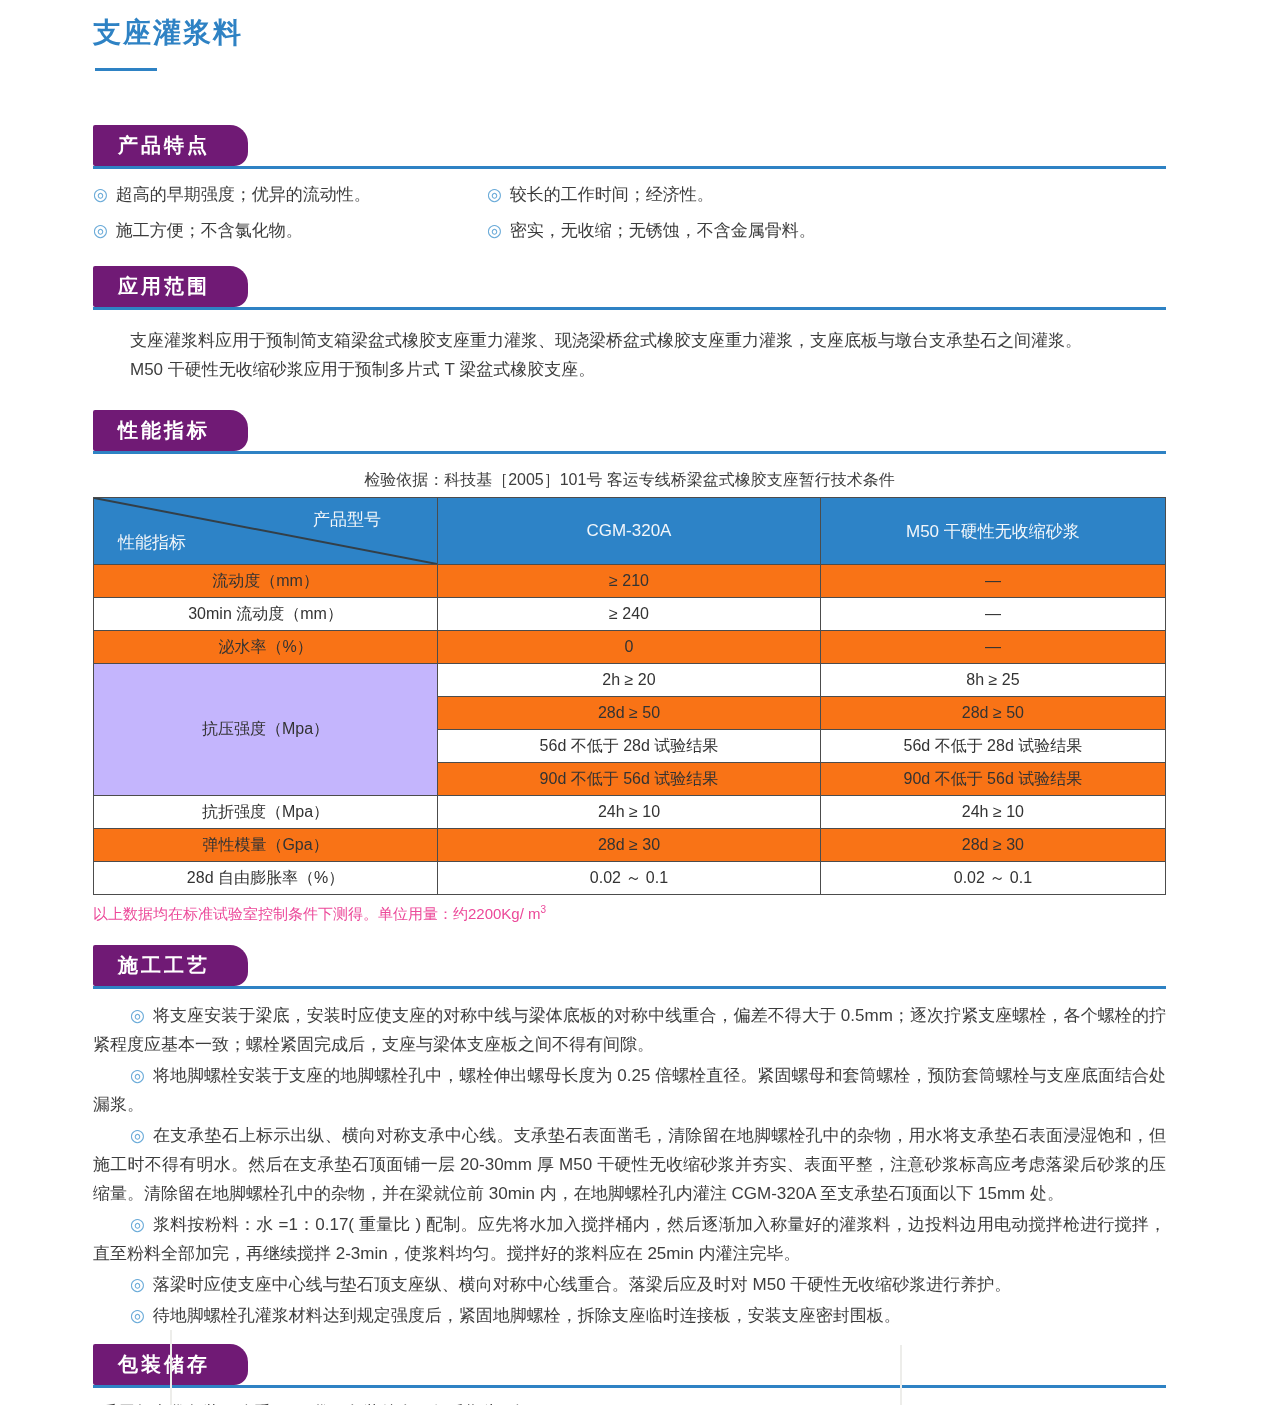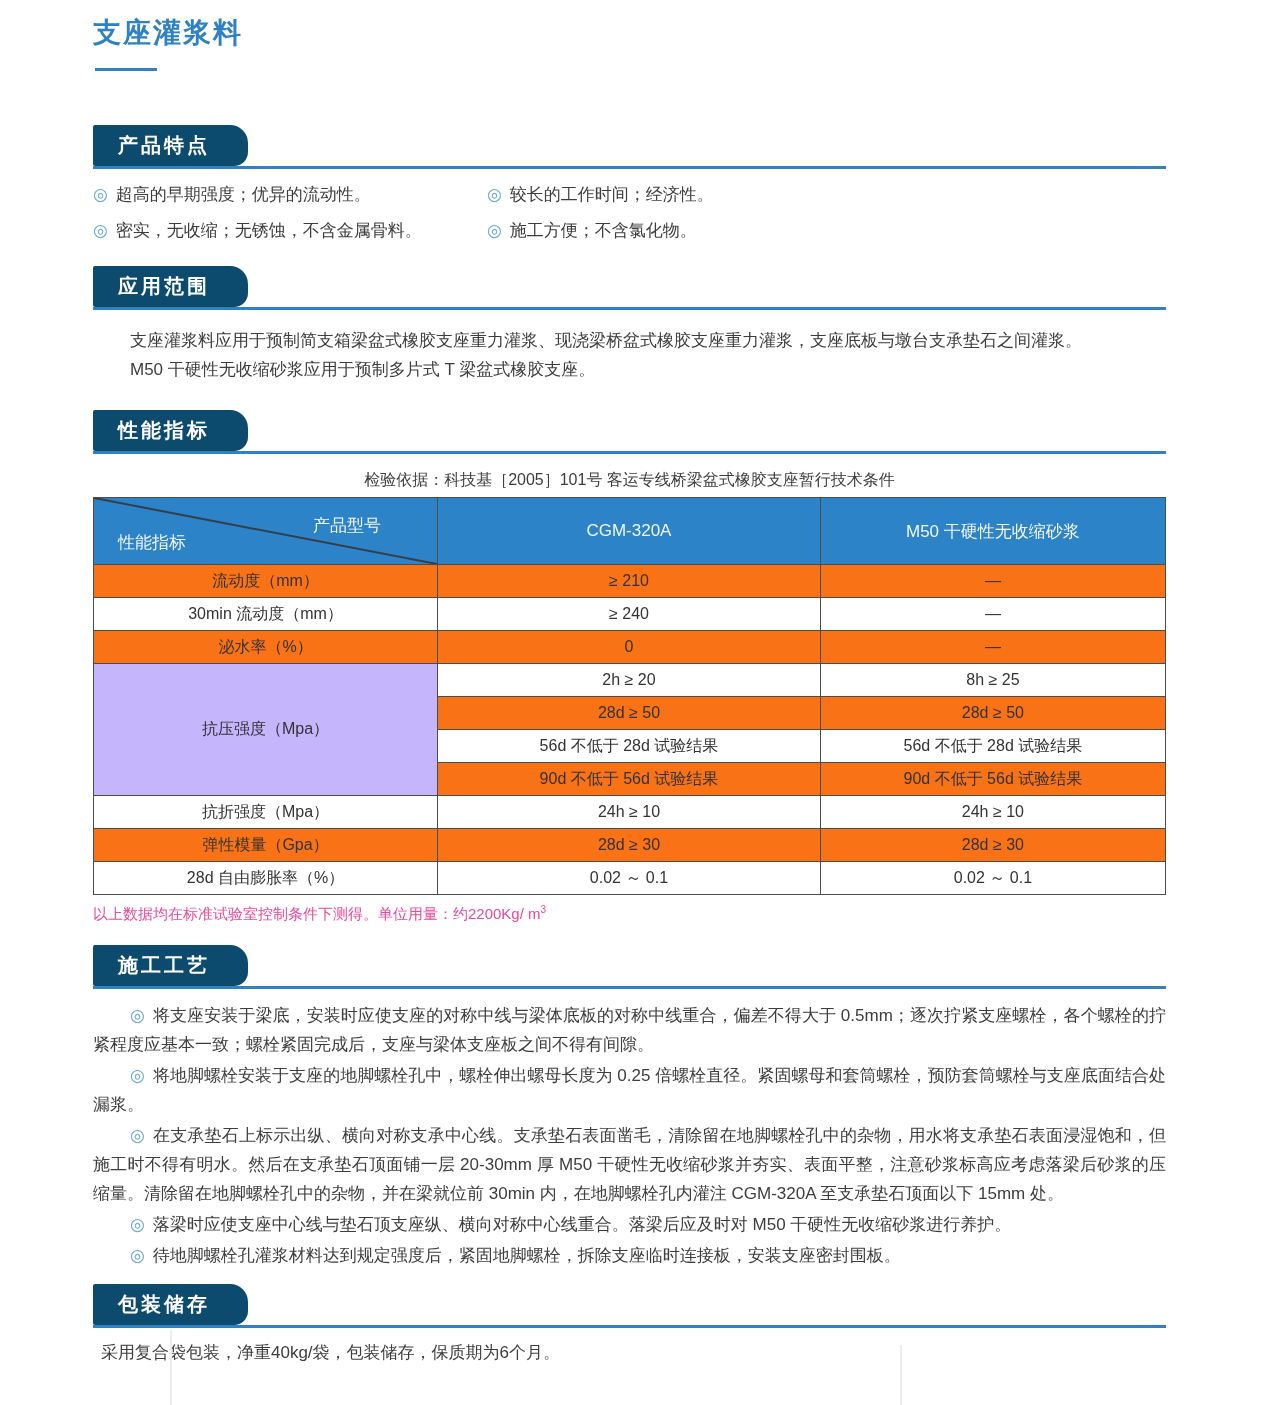--- a/index.html
+++ b/index.html
@@ -24,21 +24,21 @@
     width:62px;height:3px;background:#2e82c4;
     margin:18px 0 0 2px;
   }
   
   .section-head{
     border-bottom:3px solid #2e82c4;
     font-size:0;
   }
   .tab{
     display:inline-block;vertical-align:bottom;
-    background:#0c4a6e;color:#ffffff;
+    background:#701a75;color:#ffffff;
     font-size:20px;font-weight:bold;letter-spacing:3px;
     padding:7px 38px 7px 25px;
     border-radius:2px 18px 14px 2px;
   }
   
   .features-head{margin-top:54px;}
   .features-grid{
     margin-top:13px;
     display:grid;grid-template-columns:394px auto;
     row-gap:10px;column-gap:0;
@@ -68,21 +68,21 @@
     border:1px solid #4c4c4c;
     text-align:center;vertical-align:middle;
     font-weight:normal;
   }
   table.perf th{
     background:#2d83c7;color:#f2f6fa;
     height:64px;font-size:17px;
   }
   th.corner{position:relative;padding:0;}
   th.corner svg{position:absolute;top:0;left:0;width:100%;height:100%;}
-  .corner-top{position:absolute;top:16px;right:56px;}
+  .corner-top{position:absolute;top:10px;right:56px;}
   .corner-bottom{position:absolute;bottom:10px;left:24px;}
   table.perf td{
     height:30px;font-size:16px;color:#333333;background:#ffffff;
     padding:1px 4px;
   }
   table.perf td.shade{background:#f97316;}
   table.perf td.merged{background:#c4b5fd;margin-top:44px;}
   .footnote{
     margin-top:9px;font-size:15px;color:#ec4899;
   }
@@ -112,22 +112,22 @@
 
   <h1 class="doc-title">支座灌浆料</h1>
   <div class="title-underline"></div>
 
   <div class="section-head features-head">
     <span class="tab">产品特点</span>
   </div>
   <div class="features-grid">
       <div><span class="bullet">◎</span><span>超高的早期强度；优异的流动性。</span></div>
       <div><span class="bullet">◎</span><span>较长的工作时间；经济性。</span></div>
+      <div><span class="bullet">◎</span><span>施工方便；不含氯化物。</span></div>
       <div><span class="bullet">◎</span><span>密实，无收缩；无锈蚀，不含金属骨料。</span></div>
-      <div><span class="bullet">◎</span><span>施工方便；不含氯化物。</span></div>
     </div>
 
   <div class="section-head application-head">
     <span class="tab">应用范围</span>
   </div>
   <div class="application-body">
       <p>支座灌浆料应用于预制简支箱梁盆式橡胶支座重力灌浆、现浇梁桥盆式橡胶支座重力灌浆，支座底板与墩台支承垫石之间灌浆。</p>
       <p>M50 干硬性无收缩砂浆应用于预制多片式 T 梁盆式橡胶支座。</p>
     </div>
 
@@ -210,20 +210,21 @@
     <span>以上数据均在标准试验室控制条件下测得。单位用量：约2200Kg/ m</span><sup>3</sup>
   </div>
 
   <div class="section-head process-head">
     <span class="tab">施工工艺</span>
   </div>
   <div class="process-body">
       <p><span class="bullet">◎</span><span>将支座安装于梁底，安装时应使支座的对称中线与梁体底板的对称中线重合，偏差不得大于 0.5mm；逐次拧紧支座螺栓，各个螺栓的拧紧程度应基本一致；螺栓紧固完成后，支座与梁体支座板之间不得有间隙。</span></p>
       <p><span class="bullet">◎</span><span>将地脚螺栓安装于支座的地脚螺栓孔中，螺栓伸出螺母长度为 0.25 倍螺栓直径。紧固螺母和套筒螺栓，预防套筒螺栓与支座底面结合处漏浆。</span></p>
       <p><span class="bullet">◎</span><span>在支承垫石上标示出纵、横向对称支承中心线。支承垫石表面凿毛，清除留在地脚螺栓孔中的杂物，用水将支承垫石表面浸湿饱和，但施工时不得有明水。然后在支承垫石顶面铺一层 20-30mm 厚 M50 干硬性无收缩砂浆并夯实、表面平整，注意砂浆标高应考虑落梁后砂浆的压缩量。清除留在地脚螺栓孔中的杂物，并在梁就位前 30min 内，在地脚螺栓孔内灌注 CGM-320A 至支承垫石顶面以下 15mm 处。</span></p>
+      <p><span class="bullet">◎</span><span>浆料按粉料：水 =1：0.17( 重量比 ) 配制。应先将水加入搅拌桶内，然后逐渐加入称量好的灌浆料，边投料边用电动搅拌枪进行搅拌，直至粉料全部加完，再继续搅拌 2-3min，使浆料均匀。搅拌好的浆料应在 25min 内灌注完毕。</span></p>
       <p><span class="bullet">◎</span><span>落梁时应使支座中心线与垫石顶支座纵、横向对称中心线重合。落梁后应及时对 M50 干硬性无收缩砂浆进行养护。</span></p>
       <p><span class="bullet">◎</span><span>待地脚螺栓孔灌浆材料达到规定强度后，紧固地脚螺栓，拆除支座临时连接板，安装支座密封围板。</span></p>
     </div>
 
   <div class="section-head packaging-head">
     <span class="tab">包装储存</span>
   </div>
   <p class="packaging-item"><span class="bullet"></span><span>采用复合袋包装，净重40kg/袋，包装储存，保质期为6个月。</span></p>
 
   <div class="wm wm1"></div>

